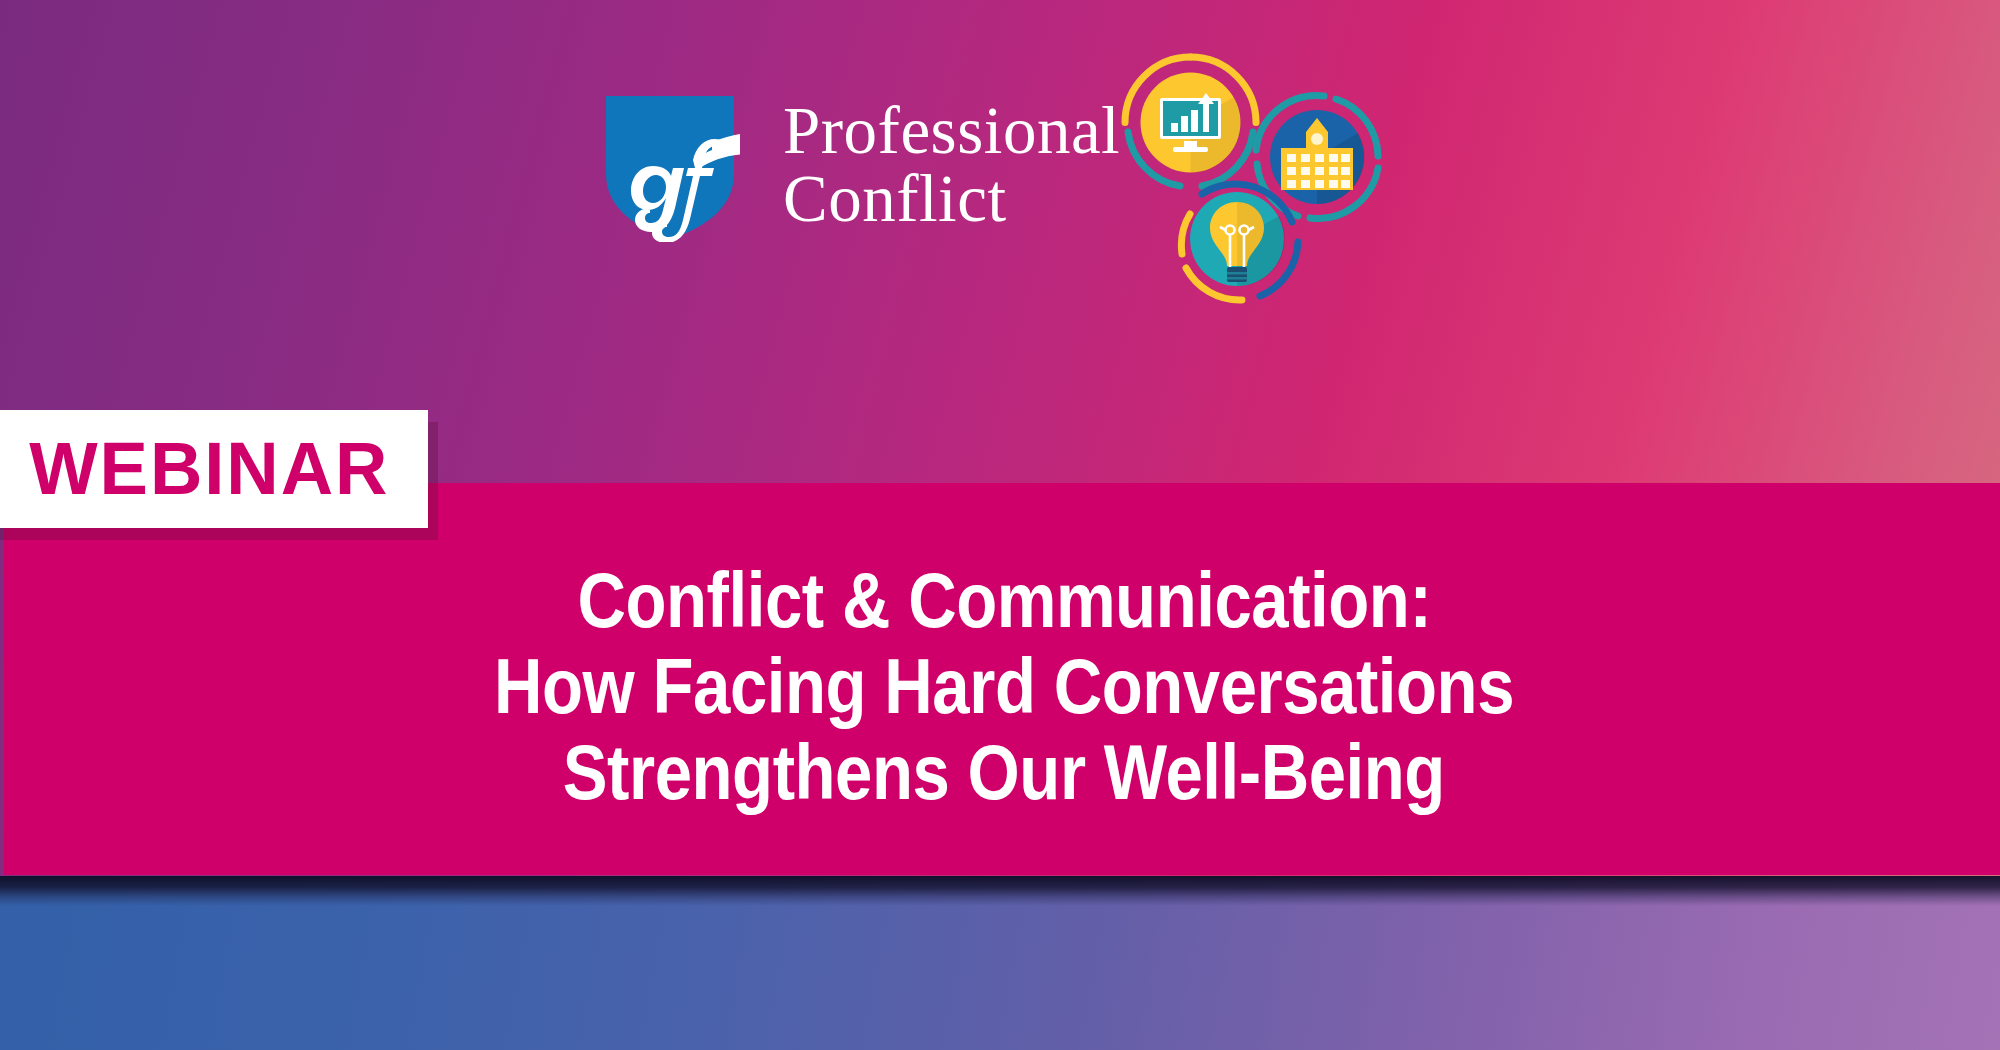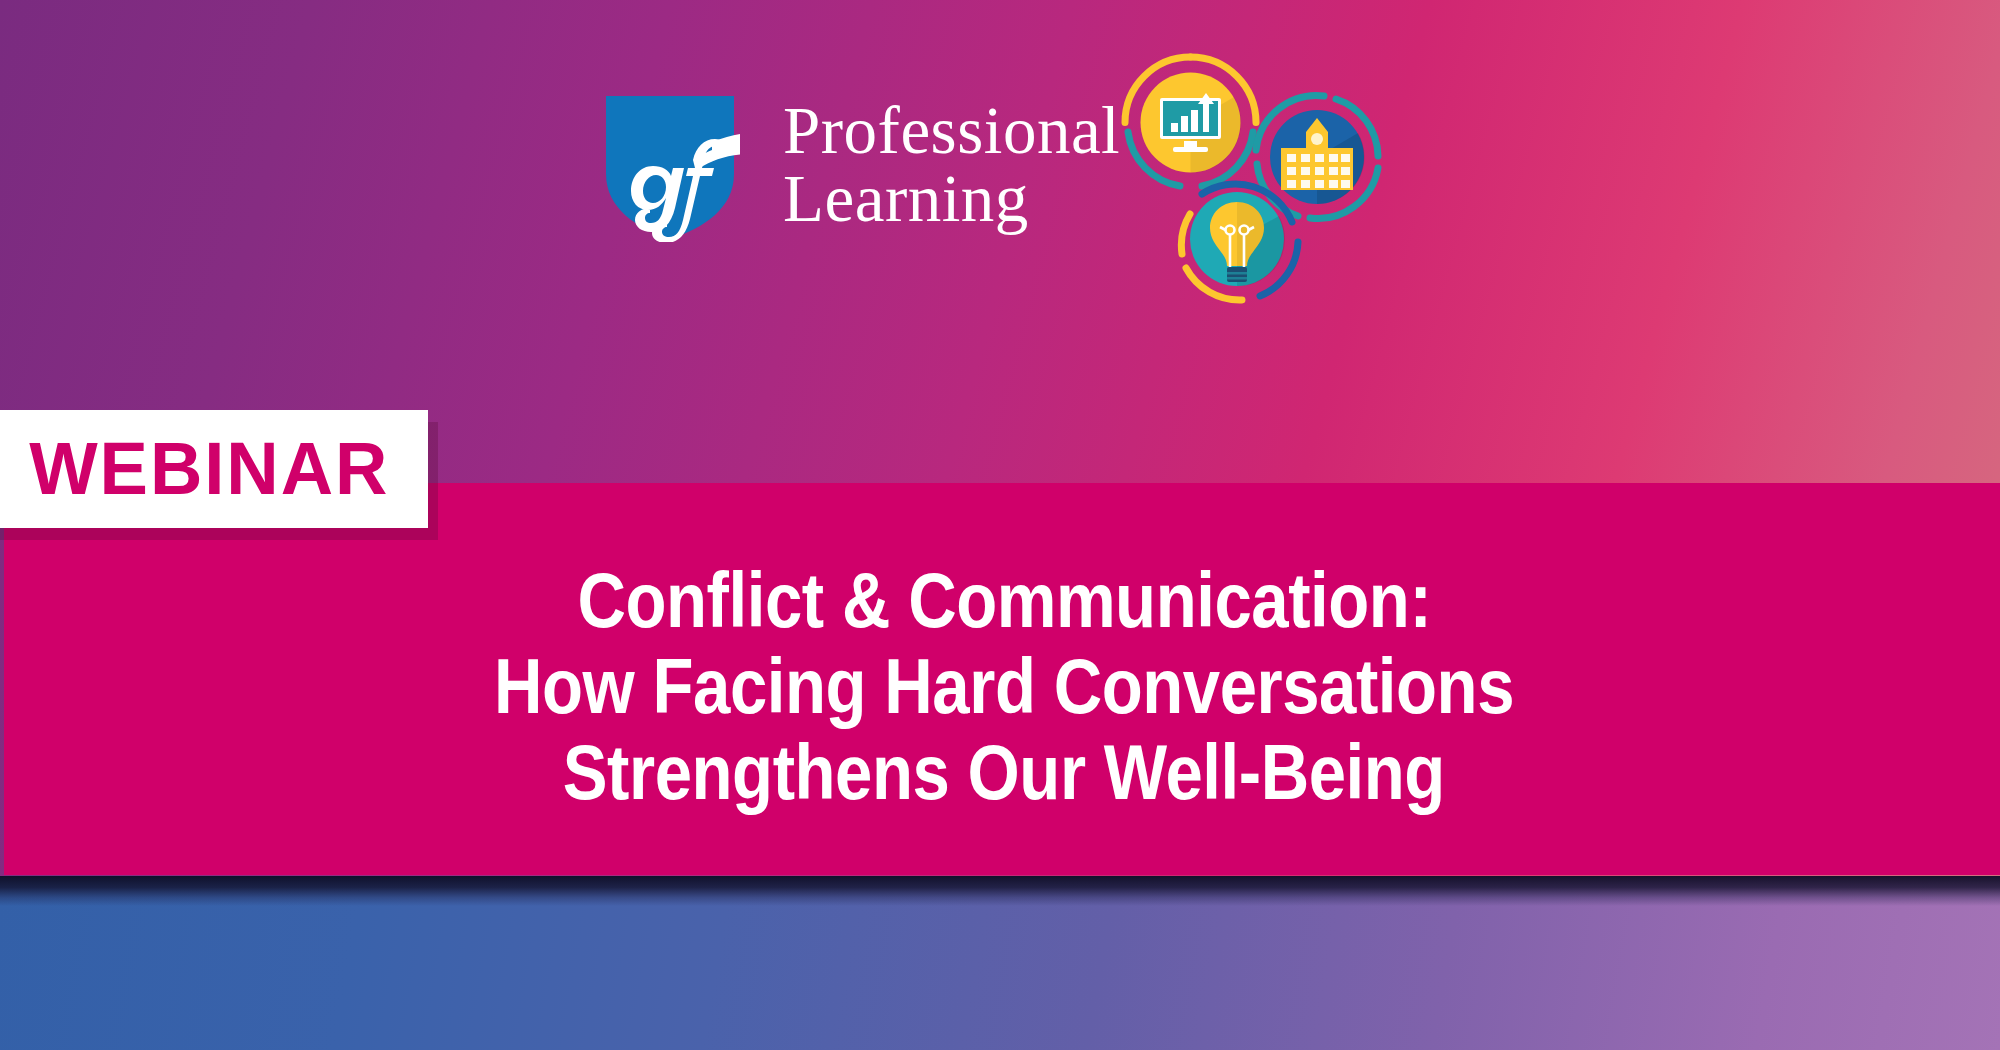--- a/index.html
+++ b/index.html
@@ -194,21 +194,21 @@
                    C106 58 110 54 116 54 C120 54 122 56 122 58 L127 58 C127 51 122 47 115 47
                    C104 47 96 55 93 68 Z"></path>
 
           <path d="M100 64 C114 56 132 50 150 50 L150 62 C130 62 112 68 100 76 Z"></path>
           <path d="M112 50 C128 44 142 41 152 41 L152 52 C138 52 124 55 112 60 Z"></path>
         </g>
       </svg>
     </div>
     <div class="pl-words">
       <span>Professional</span>
-      <span>Learning</span>
+      <span>Conflict</span>
     </div>
   </div>
 
   <div class="icon-cluster">
 
     <div class="icon-node icon-monitor">
       <svg viewBox="0 0 145 145" width="145" height="145" aria-hidden="true">
         <path d="M72.5 7 A65.5 65.5 0 0 1 138 72.5" fill="none" stroke="#FDC72F" stroke-width="7" stroke-linecap="round"></path>
         <path d="M72.5 7 A65.5 65.5 0 0 0 7 72.5" fill="none" stroke="#FDC72F" stroke-width="7" stroke-linecap="round"></path>
         <path d="M10 82 A63 63 0 0 0 62 136" fill="none" stroke="#1F9BA5" stroke-width="7" stroke-linecap="round"></path>

